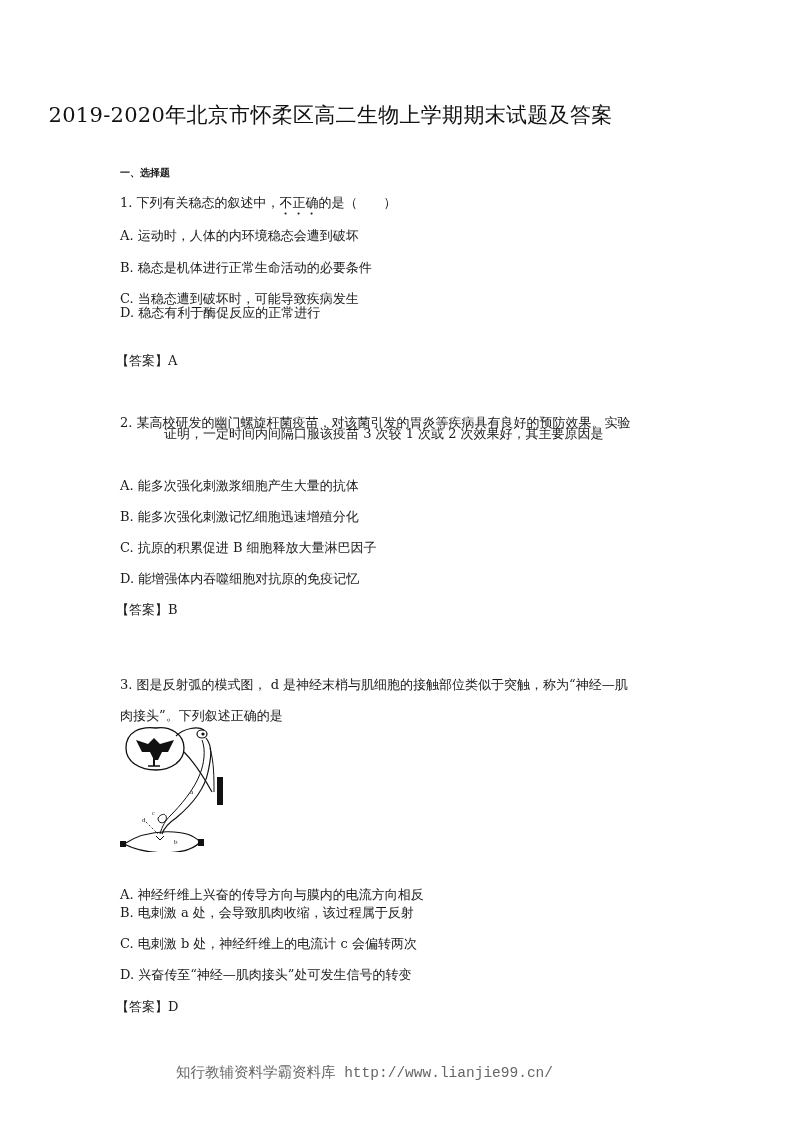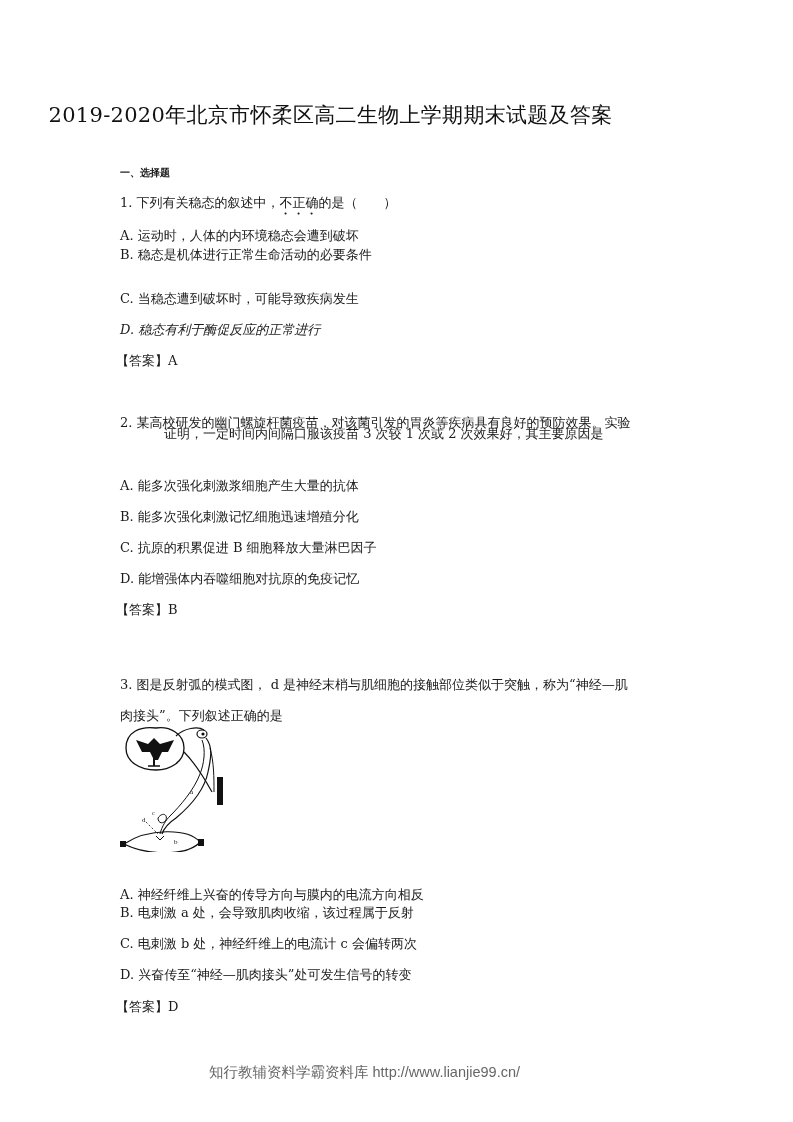--- a/index.html
+++ b/index.html
@@ -5,35 +5,35 @@
   html, body { margin: 0; padding: 0; background: #ffffff; }
   body { width: 793px; height: 1122px; position: relative; overflow: hidden;
          font-family: "DejaVu Serif", "Liberation Serif", serif; color: #1a1a1a; }
   .title { position: absolute; top: 101px; left: 0; width: 661px; text-align: center;
            font-size: 21px; letter-spacing: 0.3px; color: #111; }
   .line { position: absolute; left: 120px; font-size: 13px; white-space: nowrap; line-height: 18px; }
   .section { font-weight: bold; font-family: "DejaVu Sans", "Liberation Sans", sans-serif; font-size: 10px; }
   .emph { text-emphasis: dot; text-emphasis-position: under; -webkit-text-emphasis: dot; -webkit-text-emphasis-position: under; }
   .figure { position: absolute; left: 118px; top: 722px; width: 125px; height: 130px; }
   .footer { position: absolute; top: 1063px; left: 0; width: 729px; text-align: center;
-            font-family: Liberation Sans, sans-serif; font-size: 14.5px; color: #666; }
+            font-family: Liberation Mono, monospace; font-size: 14.5px; color: #666; }
 </style>
 </head>
 <body>
 
 <div>
   <div class="title">2019-2020年北京市怀柔区高二生物上学期期末试题及答案</div>
 
   <div class="line section" style="top:164px;">一、选择题</div>
 
   <div class="line" style="top:194px;"><span>1. 下列有关稳态的叙述中，</span><span class="emph">不正确</span><span>的是（　　）</span></div>
   <div class="line" style="top:227px;">A. 运动时，人体的内环境稳态会遭到破坏</div>
-  <div class="line" style="top:246px;">B. 稳态是机体进行正常生命活动的必要条件</div>
+  <div class="line" style="top:259px;">B. 稳态是机体进行正常生命活动的必要条件</div>
   <div class="line" style="top:290px;">C. 当稳态遭到破坏时，可能导致疾病发生</div>
-  <div class="line" style="top:321px;font-style:italic;">D. 稳态有利于酶促反应的正常进行</div>
+  <div class="line" style="top:304px;">D. 稳态有利于酶促反应的正常进行</div>
   <div class="line" style="top:352px; left:116px;">【答案】A</div>
 
   <div class="line" style="top:414px;">2. 某高校研发的幽门螺旋杆菌疫苗，对该菌引发的胃炎等疾病具有良好的预防效果。实验</div>
   <div class="line" style="top:425px;margin-left:44px;">证明，一定时间内间隔口服该疫苗 3 次较 1 次或 2 次效果好，其主要原因是</div>
   <div class="line" style="top:477px;">A. 能多次强化刺激浆细胞产生大量的抗体</div>
   <div class="line" style="top:508px;">B. 能多次强化刺激记忆细胞迅速增殖分化</div>
   <div class="line" style="top:539px;">C. 抗原的积累促进 B 细胞释放大量淋巴因子</div>
   <div class="line" style="top:570px;">D. 能增强体内吞噬细胞对抗原的免疫记忆</div>
   <div class="line" style="top:601px; left:116px;">【答案】B</div>
 

